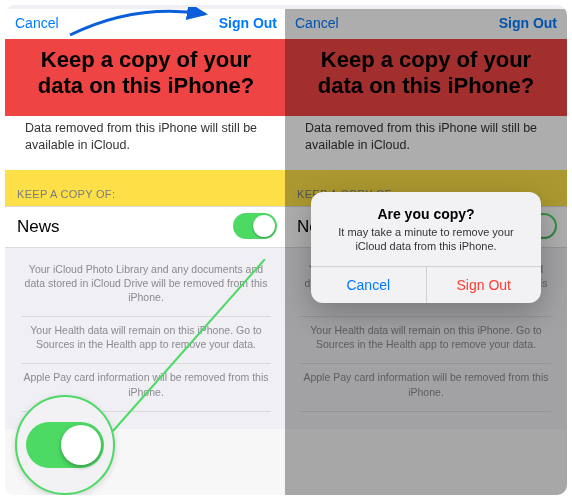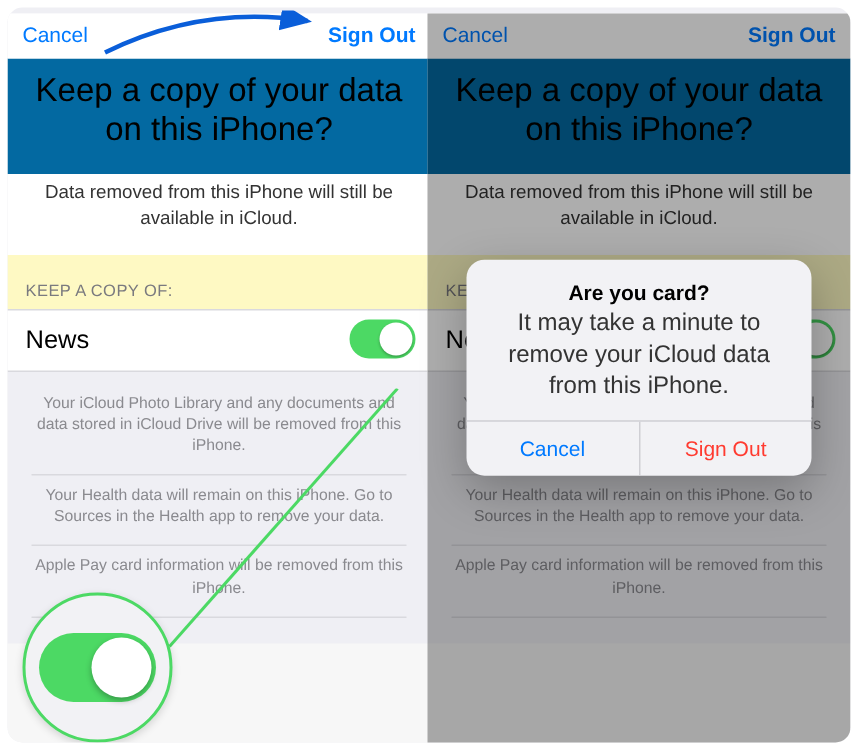--- a/index.html
+++ b/index.html
@@ -5,34 +5,34 @@
   html,body{margin:0;padding:0;background:#fff;font-family:-apple-system,Helvetica,Arial,sans-serif;color:#000;-webkit-font-smoothing:antialiased}
   .stage{position:relative;width:572px;height:500px;overflow:hidden}
   .round{position:absolute;width:562px;height:490px;left:5px;top:5px;border-radius:10px;overflow:hidden;background:#efeff4}
   .panel{position:absolute;top:4px;width:282px;height:490px;background:#f7f7f7;box-sizing:border-box}
   .panel.left{left:0}
   .panel.right{right:0}
   .nav{position:relative;height:30px;background:#fff}
   .nav-btn{position:absolute;top:6px;font-size:14px;color:#007aff}
   .nav-left{left:10px}
   .nav-right{right:10px;font-weight:600}
-  .headline{background:#0369a1;text-align:center;font-size:22px;font-weight:400;line-height:1.2;padding:8px 12px 16px}
-  .sub{background:#fff;text-align:center;font-size:12.5px;color:#333;padding:4px 20px 16px;line-height:1.35}
-  .section-label{font-size:11px;color:#7a7a7f;letter-spacing:.3px;padding:18px 12px 6px;background:#fef9c3}
+  .headline{background:#ef4444;text-align:center;font-size:22px;font-weight:700;line-height:1.2;padding:8px 12px 16px}
+  .sub{background:#fff;text-align:left;font-size:12.5px;color:#333;padding:4px 20px 16px;line-height:1.35}
+  .section-label{font-size:11px;color:#7a7a7f;letter-spacing:.3px;padding:18px 12px 6px;background:#fde047}
   .cell{position:relative;background:#fff;border-top:1px solid #d9d9de;border-bottom:1px solid #d9d9de;padding:10px 12px;font-size:17px}
   .toggle{position:absolute;right:10px;top:6px;width:44px;height:26px;border-radius:13px;background:#4cd964}
   .toggle .knob{position:absolute;right:2px;top:2px;width:22px;height:22px;border-radius:50%;background:#fff;box-shadow:0 1px 2px rgba(0,0,0,.3)}
   .foot{padding:14px 16px 11px;background:#efeff4}
   .foot p{margin:0 0 12px;font-size:10.5px;line-height:1.35;color:#8a8a8f;text-align:center}
   .hair{border-top:1px solid #d9d9de;margin:6px 0}
   .overlay{position:absolute;inset:0;background:rgba(0,0,0,.32)}
   .alert{position:absolute;left:50%;top:50%;transform:translate(-50%,-56%);width:230px;background:#f2f2f5;border-radius:12px;overflow:hidden;box-shadow:0 10px 30px rgba(0,0,0,.25)}
   .alert-body{padding:14px 14px 12px;text-align:center}
   .alert-title{font-size:14px;font-weight:600;margin-bottom:3px}
-  .alert-msg{font-size:16px;color:#333;line-height:1.3}
+  .alert-msg{font-size:11px;color:#333;line-height:1.3}
   .alert-btns{display:flex;border-top:1px solid #cfcfd4}
   .alert-btn{flex:1;text-align:center;padding:10px 0;font-size:14px}
   .alert-btn.cancel{color:#007aff;border-right:1px solid #cfcfd4}
   .alert-btn.destructive{color:#ff3b30}
   
   .arrow{position:absolute;left:60px;top:2px;width:150px;height:36px;pointer-events:none}
   .zoom{position:absolute;left:10px;top:390px;width:96px;height:96px;border-radius:50%;border:2px solid #4cd964;background:#f2f2f5;display:flex;align-items:center;justify-content:center;box-shadow:0 2px 6px rgba(0,0,0,.15);pointer-events:none}
   .zoom .big-toggle{position:relative;width:78px;height:46px;border-radius:23px;background:#4cd964}
   .zoom .big-knob{position:absolute;right:3px;top:3px;width:40px;height:40px;border-radius:50%;background:#fff;box-shadow:0 2px 4px rgba(0,0,0,.3)}
   
@@ -106,21 +106,21 @@
         <div class="hair"></div>
         <p>Your Health data will remain on this iPhone. Go to Sources in the Health app to remove your data.</p>
         <div class="hair"></div>
         <p>Apple Pay card information will be removed from this iPhone.</p>
         <div class="hair"></div>
       </div>
 
       <div class="overlay"></div>
       <div class="alert">
         <div class="alert-body">
-          <div class="alert-title">Are you card?</div>
+          <div class="alert-title">Are you copy?</div>
           <div class="alert-msg">It may take a minute to remove your iCloud data from this iPhone.</div>
         </div>
         <div class="alert-btns">
           <div class="alert-btn cancel">Cancel</div>
           <div class="alert-btn destructive">Sign Out</div>
         </div>
       </div>
     </div>
 
   </div>

